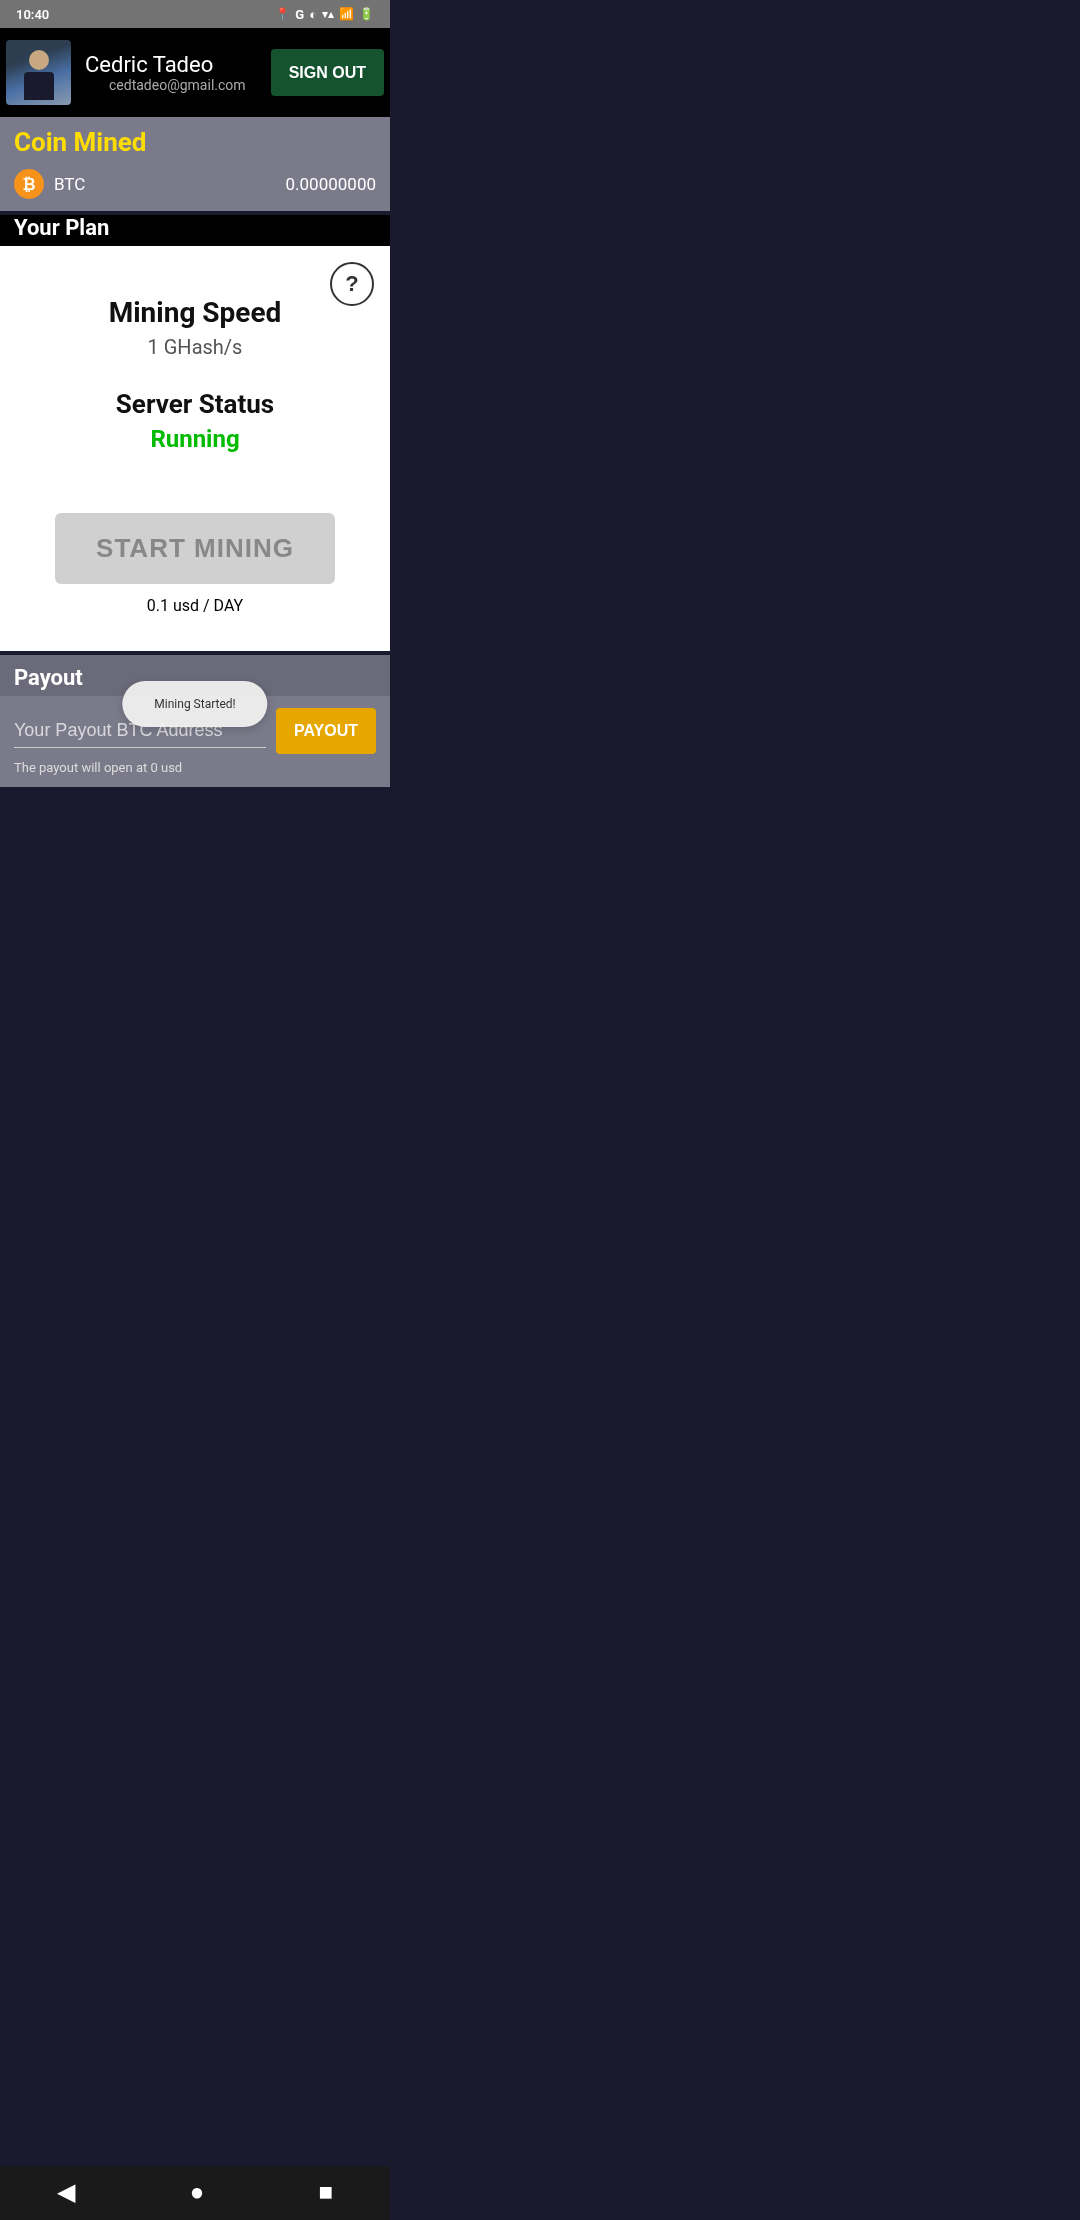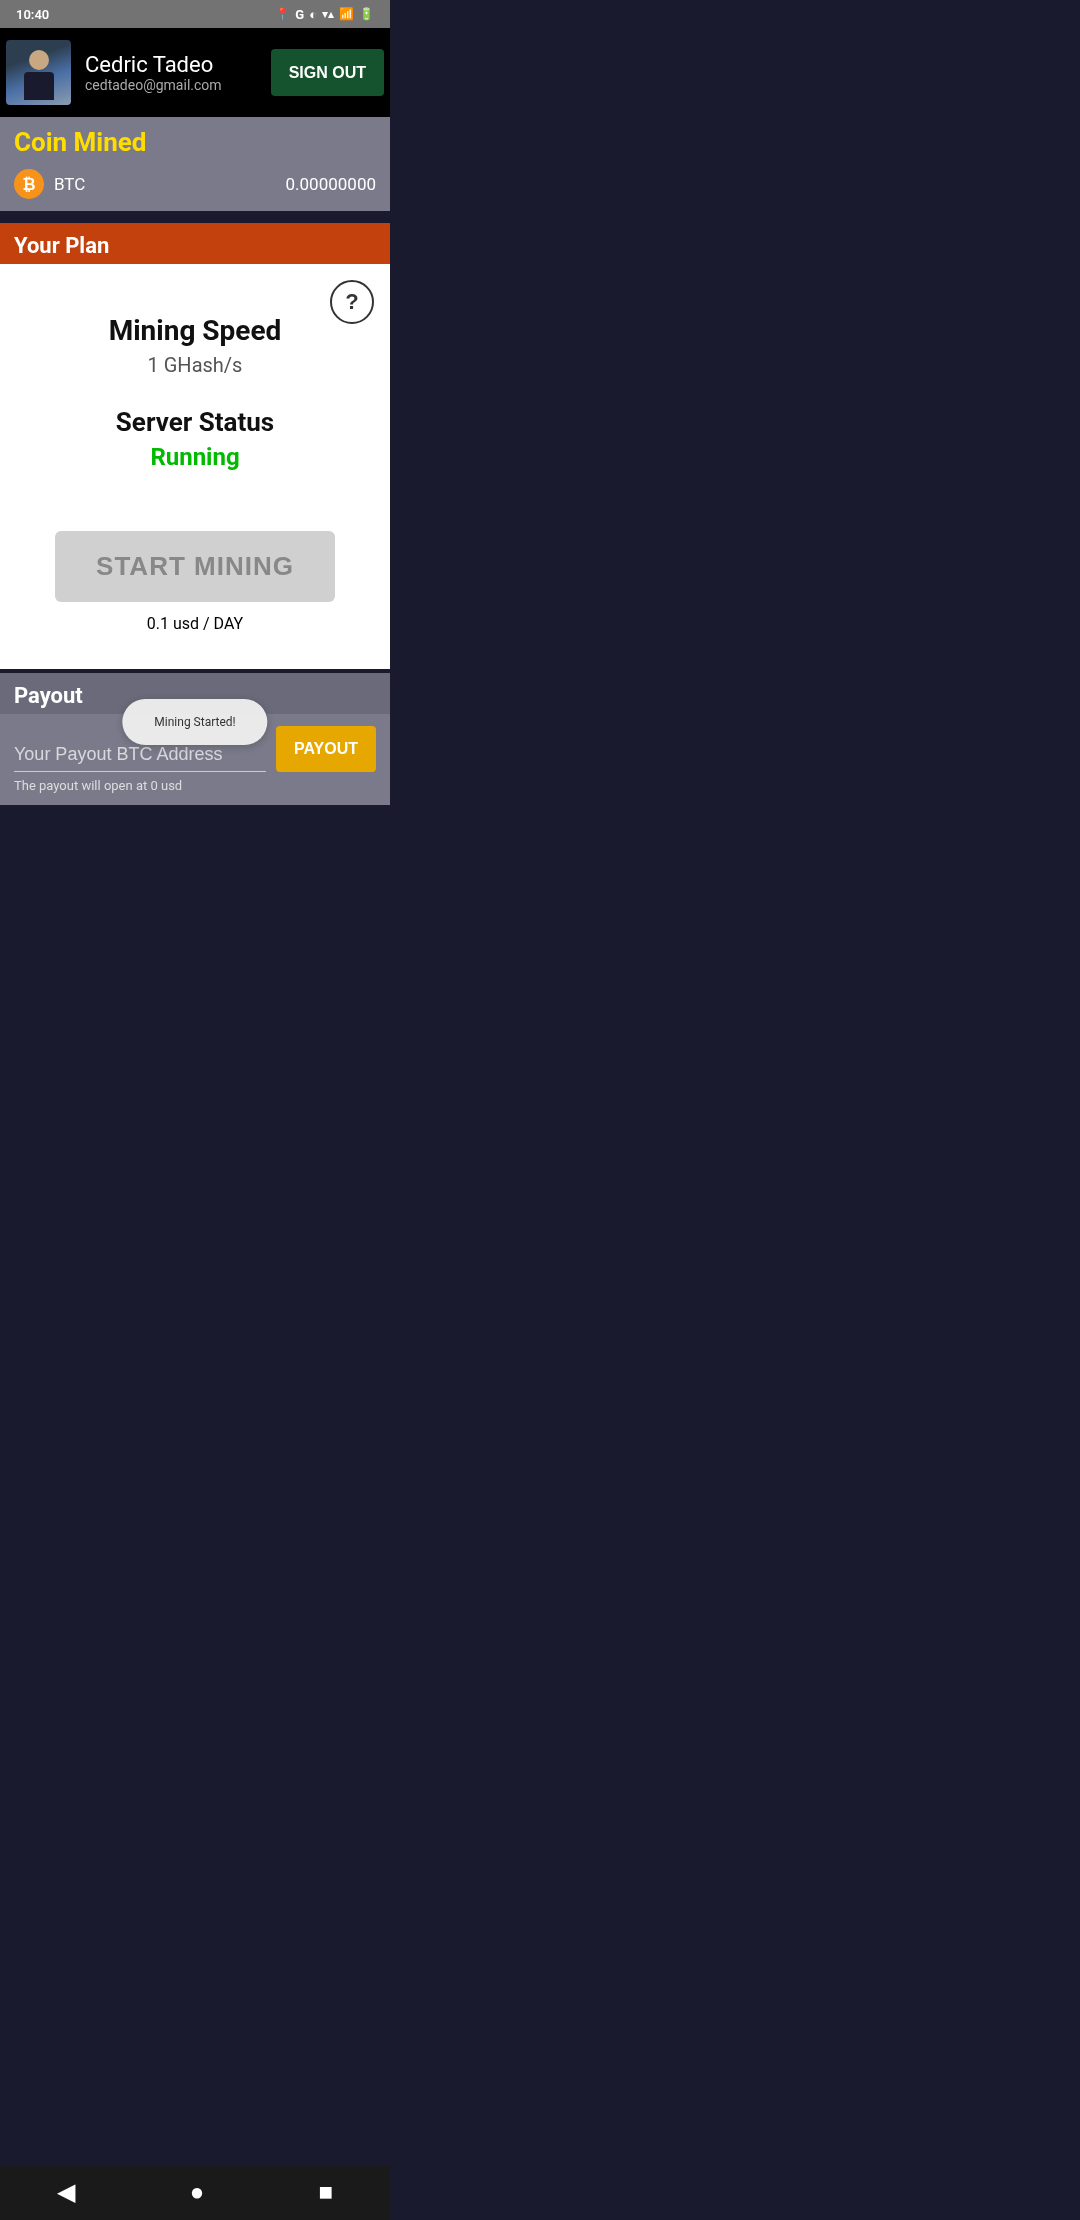--- a/index.html
+++ b/index.html
@@ -86,20 +86,21 @@
       flex: 1;
     }
     .user-name {
       color: white;
       font-size: 22px;
       font-weight: 400;
     }
     .user-email {
       color: #aaa;
       font-size: 14px;
+      margin-left: 24px;
     }
     .sign-out-btn {
       background: #14532d;
       color: white;
       border: none;
       padding: 14px 18px;
       font-size: 16px;
       font-weight: 700;
       border-radius: 4px;
       cursor: pointer;
@@ -146,23 +147,23 @@
       color: white;
       font-size: 17px;
     }
     .coin-amount {
       color: white;
       font-size: 17px;
     }
 
     
     .your-plan-section {
-      background: #c2410c;
-      padding: 10px 14px 6px;
-      margin-top: 12px;
+      background: #000000;
+      padding: 0 14px 6px;
+      margin-top: 4px;
     }
     .your-plan-title {
       color: white;
       font-size: 22px;
       font-weight: 700;
     }
 
     
     .plan-card {
       background: white;
@@ -248,21 +249,21 @@
       font-weight: 700;
     }
 
     
     .payout-card {
       background: #7a7a8a;
       padding: 12px 14px;
     }
     .payout-row {
       display: flex;
-      align-items: flex-end;
+      align-items: center;
       gap: 10px;
     }
     .payout-input {
       flex: 1;
       background: transparent;
       border: none;
       border-bottom: 1px solid #ccc;
       color: white;
       font-size: 18px;
       padding: 6px 0;

